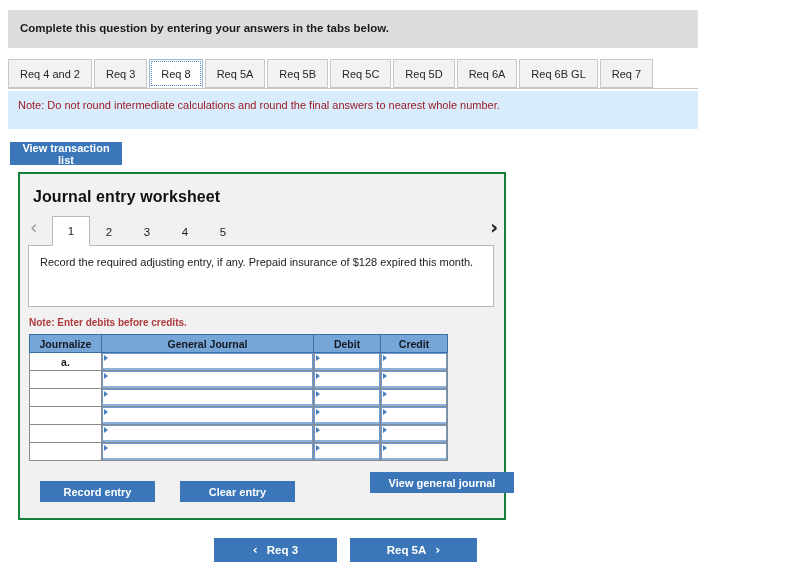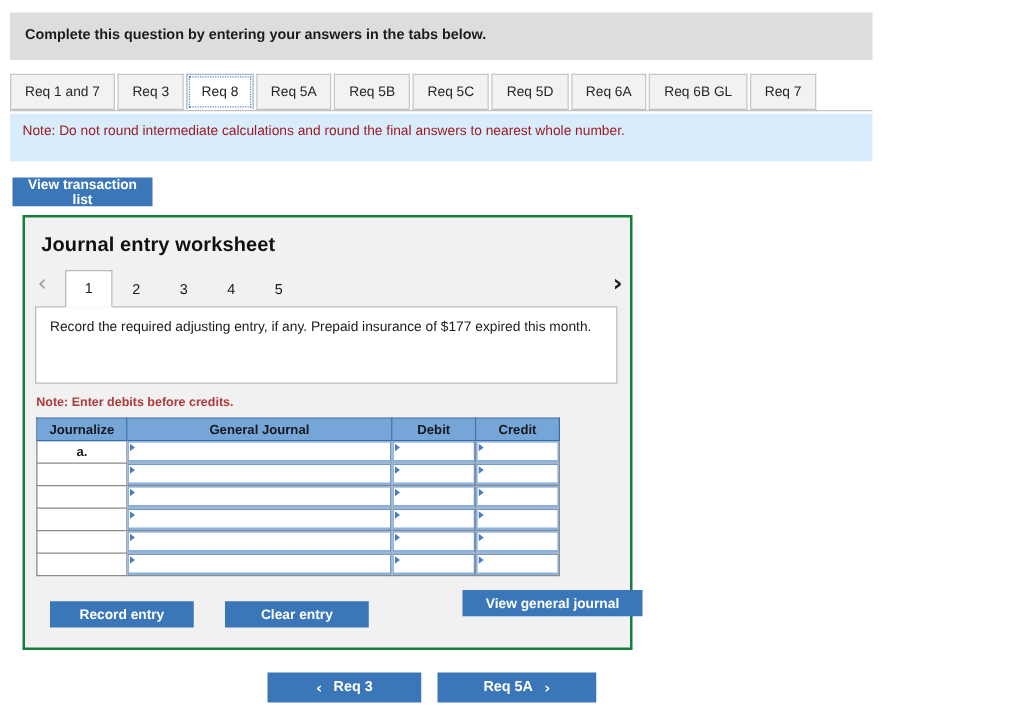--- a/index.html
+++ b/index.html
@@ -311,21 +311,21 @@
   #nav-next .nav-arrow { margin-left: 9px; }
 </style>
 </head>
 <body>
 
 <div id="top-banner">
   <div id="top-banner-text">Complete this question by entering your answers in the tabs below.</div>
 </div>
 
 <div id="tabstrip">
-    <div class="req-tab">Req 1 and 7</div>
+    <div class="req-tab">Req 4 and 2</div>
     <div class="req-tab">Req 3</div>
     <div class="req-tab active">Req 8</div>
     <div class="req-tab">Req 5A</div>
     <div class="req-tab">Req 5B</div>
     <div class="req-tab">Req 5C</div>
     <div class="req-tab">Req 5D</div>
     <div class="req-tab">Req 6A</div>
     <div class="req-tab">Req 6B GL</div>
     <div class="req-tab">Req 7</div>
   </div>
@@ -346,21 +346,21 @@
         <div class="page-tab active">1</div>
         <div class="page-tab">2</div>
         <div class="page-tab">3</div>
         <div class="page-tab">4</div>
         <div class="page-tab">5</div>
       </div>
     <span class="chev" id="chev-next">›</span>
   </div>
 
   <div id="question-box">
-    <div id="question-text">Record the required adjusting entry, if any. Prepaid insurance of $177 expired this month.</div>
+    <div id="question-text">Record the required adjusting entry, if any. Prepaid insurance of $128 expired this month.</div>
   </div>
 
   <div id="debit-note">Note: Enter debits before credits.</div>
 
   <table id="journal-table">
     <colgroup>
       <col class="col-tx">
         <col class="col-gj">
         <col class="col-debit">
         <col class="col-credit">

